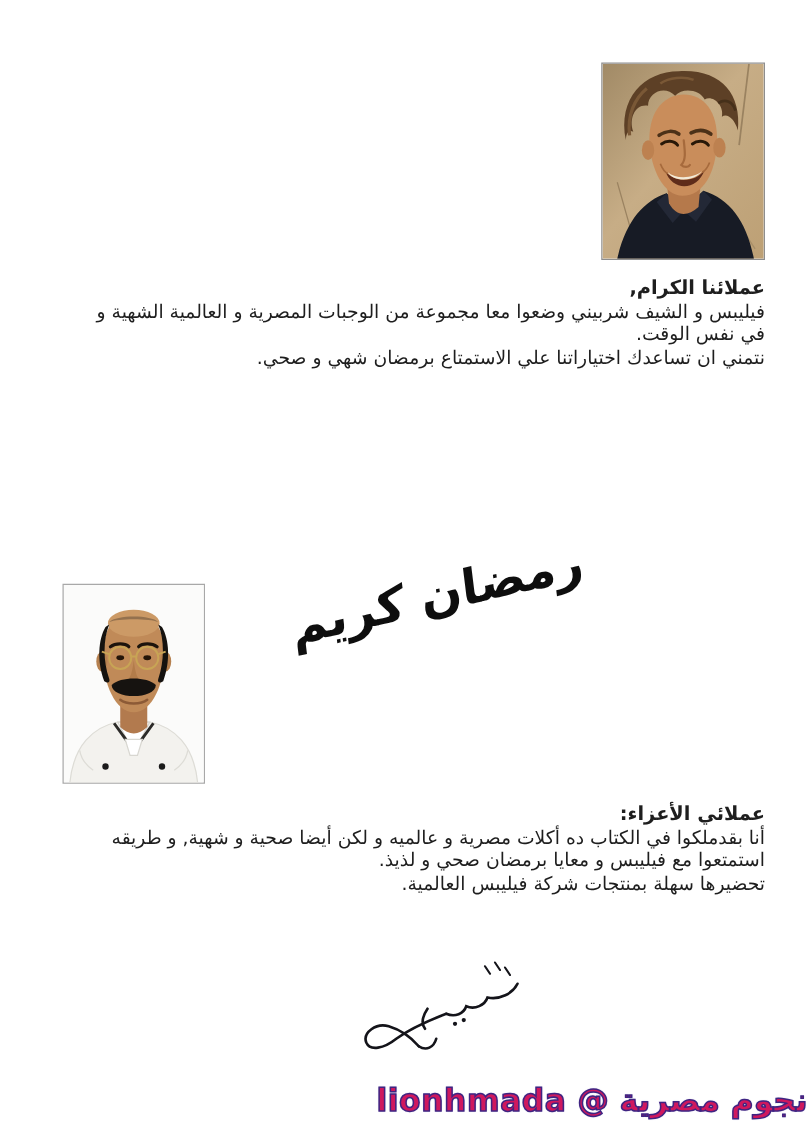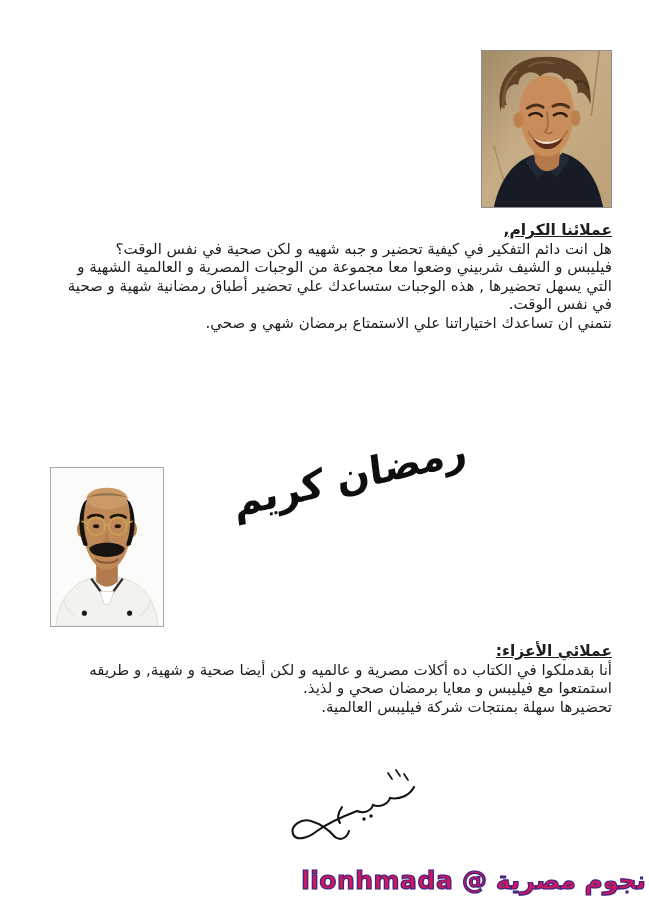--- a/index.html
+++ b/index.html
@@ -21,21 +21,21 @@
   .photo-celebrity{left:481px;top:50px;width:131px;height:158px;}
   .photo-chef{left:50px;top:467px;width:114px;height:160px;border-color:#a8a8a8;}
   .text-block{
     position:absolute;right:37px;width:592px;
     direction:rtl;text-align:right;
     font-size:15px;line-height:18.6px;color:#1e1e1e;
   }
   .block-top{top:221px;}
   .block-bottom{top:642px;}
   .text-block h2{
-    margin:0;padding:0;font-size:15.5px;font-weight:bold;line-height:18.6px;text-decoration:underline;
+    margin:0;padding:0;font-size:15.5px;font-weight:bold;line-height:18.6px;
   }
   .text-block p{margin:0;padding:0;white-space:nowrap;}
   .calligraphy{
     position:absolute;left:233px;top:420px;width:234px;height:112px;
     display:flex;align-items:center;justify-content:center;
     font-family:"DejaVu Sans",sans-serif;
     font-weight:bold;font-size:39px;color:#0e0e0e;
     transform:rotate(-13deg) skewX(-6deg);
     white-space:nowrap;direction:rtl;
   }
@@ -95,23 +95,21 @@
 
       <path d="M51,87 C58,97 76,96 83,86 C77,103 57,104 51,87 Z" fill="#5e2c1a"></path>
       <path d="M53,88 C60,94 74,93 81,87 C74,96 58,96 53,88 Z" fill="#f2ead8"></path>
       <path d="M47,81 C49,86 51,88 53,89" stroke="#a66a3c" stroke-width="1.4" fill="none"></path>
       <path d="M87,80 C85,85 83,87 81,88" stroke="#a66a3c" stroke-width="1.4" fill="none"></path>
     </svg>
   </figure>
 
   <section class="text-block block-top">
     <h2>عملائنا الكرام,</h2>
-    <p>هل انت دائم التفكير في كيفية تحضير و جبه شهيه و لكن صحية في نفس الوقت؟</p>
     <p>فيليبس و الشيف شربيني وضعوا معا مجموعة من الوجبات المصرية و العالمية الشهية و</p>
-    <p>التي يسهل تحضيرها , هذه الوجبات ستساعدك علي تحضير أطباق رمضانية شهية و صحية</p>
     <p>في نفس الوقت.</p>
     <p>نتمني ان تساعدك اختياراتنا علي الاستمتاع برمضان شهي و صحي.</p>
   </section>
 
   <div class="calligraphy">رمضان كريم</div>
 
   <figure class="photo photo-chef">
     <svg viewBox="0 0 114 160" preserveAspectRatio="none">
       <rect width="114" height="160" fill="#fbfbfa"></rect>
 

